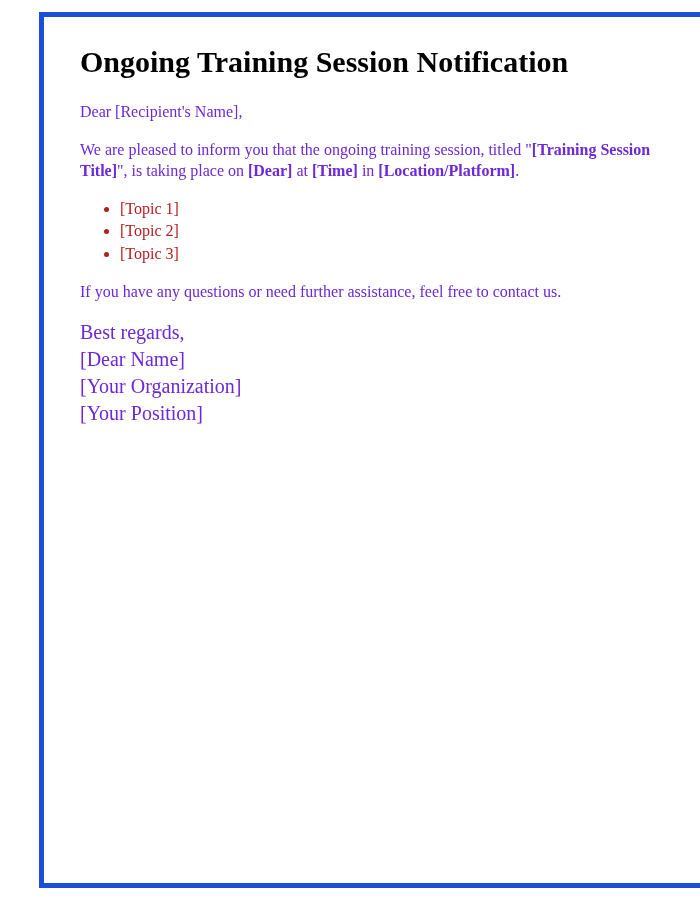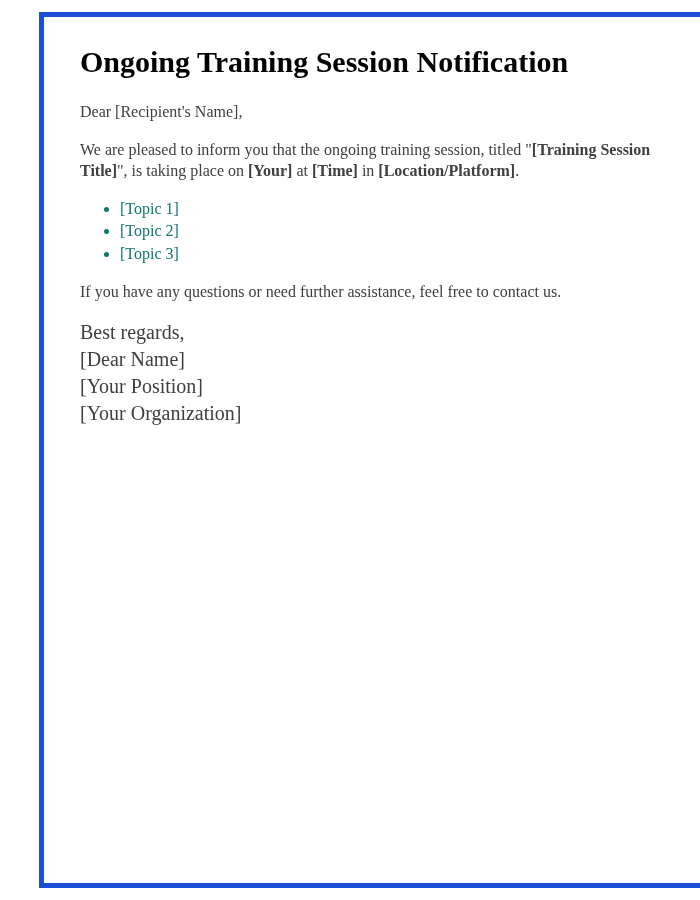--- a/index.html
+++ b/index.html
@@ -24,33 +24,33 @@
     h1 {
       font-size: 30px;
       font-weight: bold;
       margin-bottom: 22px;
       color: #000000;
     }
     p {
       font-size: 16px;
       line-height: 1.35;
       margin-bottom: 16px;
-      color: #404040;
+      color: #6d28d9;
     }
     .salutation {
       margin-bottom: 16px;
     }
     ul {
       margin-left: 40px;
       margin-bottom: 16px;
     }
     ul li {
       font-size: 16px;
       line-height: 1.4;
-      color: #0f766e;
+      color: #b91c1c;
     }
     .signature {
       margin-top: 0;
     }
     .signature span {
       display: block;
       font-size: 20px;
       line-height: 1.35;
     }
     strong {
@@ -61,31 +61,31 @@
 <body>
 
 <div class="container">
   <h1>Ongoing Training Session Notification</h1>
 
   <p class="salutation">
     <span>Dear </span><span>[Recipient's Name]</span><span>,</span>
   </p>
 
   <p>
-    <span>We are pleased to inform you that the ongoing training session, titled "</span><strong>[Training Session Title]</strong><span>", is taking place on </span><strong>[Your]</strong><span> at </span><strong>[Time]</strong><span> in </span><strong>[Location/Platform]</strong><span>.</span>
+    <span>We are pleased to inform you that the ongoing training session, titled "</span><strong>[Training Session Title]</strong><span>", is taking place on </span><strong>[Dear]</strong><span> at </span><strong>[Time]</strong><span> in </span><strong>[Location/Platform]</strong><span>.</span>
   </p>
 
 
   <ul>
     <li>[Topic 1]</li>
     <li>[Topic 2]</li>
     <li>[Topic 3]</li>
   </ul>
 
   <p>If you have any questions or need further assistance, feel free to contact us.</p>
 
   <p class="signature">
     <span>Best regards,</span>
     <span>[Dear Name]</span>
+    <span>[Your Organization]</span>
     <span>[Your Position]</span>
-    <span>[Your Organization]</span>
   </p>
 </div>
 
 </body></html>

